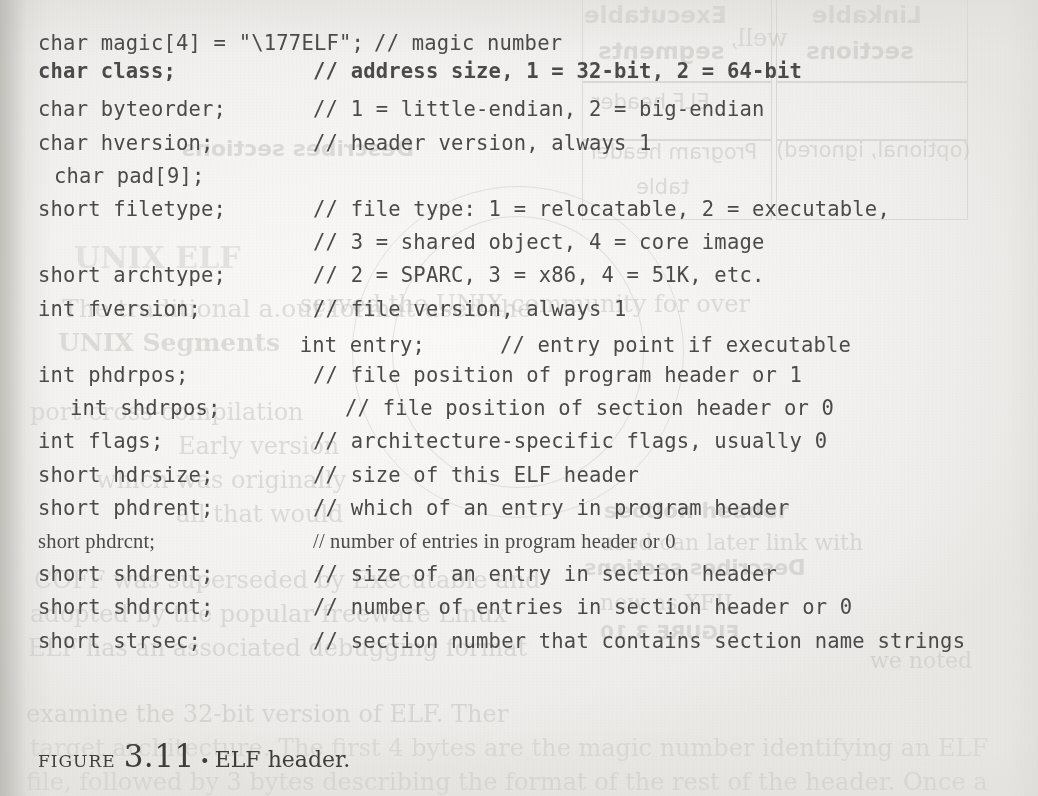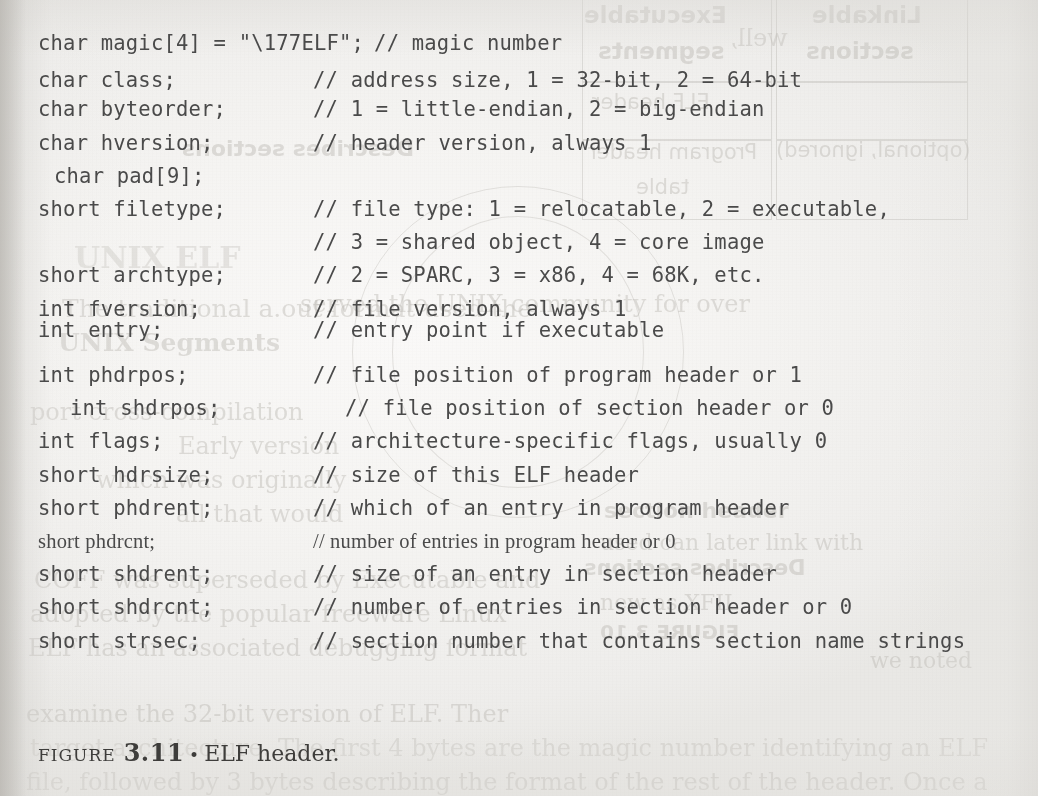--- a/index.html
+++ b/index.html
@@ -113,22 +113,22 @@
     font-family: "DejaVu Serif", serif;
     font-size: 21px;
     white-space: nowrap;
   }
   .caption .fig-word {
     font-size: 17px;
     letter-spacing: 1.0px;
     text-align: right;
   }
   .caption .fig-num {
-    font-size: 24px;
-    font-weight: bold;
+    font-size: 31px;
+    font-weight: normal;
     letter-spacing: 0.5px;
   }
   .caption .fig-dot {
     font-size: 17px;
     padding: 0 5px;
   }
   .caption .fig-title {
     font-size: 22px;
   }
 </style>
@@ -181,29 +181,29 @@
     <div class="ghost serif" style="left:600px; top:590px; font-size:22px;">new as XFIL</div>
     <div class="ghost serif" style="left:870px; top:648px; font-size:22px;">we noted</div>
   </div>
 
   <div class="paper-noise"></div>
   <div class="paper-vignette"></div>
   <div class="fold-shadow"></div>
 
   <div class="code" id="code-root">
       <div class="code-line" style="top: 27px;"><span class="decl" style="width: auto; margin-right: 10px;">char magic[4] = "\177ELF";</span><span class="cmt">// magic number</span></div>
-      <div class="code-line" style="top: 64px;"><span class="decl">char class;</span><span class="cmt">// address size, 1 = 32-bit, 2 = 64-bit</span></div>
+      <div class="code-line" style="top: 55px; font-weight: bold;"><span class="decl">char class;</span><span class="cmt">// address size, 1 = 32-bit, 2 = 64-bit</span></div>
       <div class="code-line" style="top: 93.4px;"><span class="decl">char byteorder;</span><span class="cmt">// 1 = little-endian, 2 = big-endian</span></div>
       <div class="code-line" style="top: 126.6px;"><span class="decl">char hversion;</span><span class="cmt">// header version, always 1</span></div>
       <div class="code-line" style="top: 159.8px; margin-left: 16px;"><span class="decl">char pad[9];</span></div>
       <div class="code-line" style="top: 193px;"><span class="decl">short filetype;</span><span class="cmt">// file type: 1 = relocatable, 2 = executable,</span></div>
       <div class="code-line" style="top: 226.2px;"><span class="decl"></span><span class="cmt">// 3 = shared object, 4 = core image</span></div>
-      <div class="code-line" style="top: 259.4px;"><span class="decl">short archtype;</span><span class="cmt">// 2 = SPARC, 3 = x86, 4 = 68K, etc.</span></div>
+      <div class="code-line" style="top: 259.4px;"><span class="decl">short archtype;</span><span class="cmt">// 2 = SPARC, 3 = x86, 4 = 51K, etc.</span></div>
       <div class="code-line" style="top: 292.6px;"><span class="decl">int fversion;</span><span class="cmt">// file version, always 1</span></div>
-      <div class="code-line" style="top: 314px;"><span class="decl">int entry;</span><span class="cmt">// entry point if executable</span></div>
+      <div class="code-line" style="top: 329px; text-align: center;"><span class="decl">int entry;</span><span class="cmt">// entry point if executable</span></div>
       <div class="code-line" style="top: 359px;"><span class="decl">int phdrpos;</span><span class="cmt">// file position of program header or 1</span></div>
       <div class="code-line" style="top: 392.2px; margin-left: 32px;"><span class="decl">int shdrpos;</span><span class="cmt">// file position of section header or 0</span></div>
       <div class="code-line" style="top: 425.4px;"><span class="decl">int flags;</span><span class="cmt">// architecture-specific flags, usually 0</span></div>
       <div class="code-line" style="top: 458.6px;"><span class="decl">short hdrsize;</span><span class="cmt">// size of this ELF header</span></div>
       <div class="code-line" style="top: 491.8px;"><span class="decl">short phdrent;</span><span class="cmt">// which of an entry in program header</span></div>
       <div class="code-line" style="top: 525px; font-family: Liberation Serif, serif;"><span class="decl">short phdrcnt;</span><span class="cmt">// number of entries in program header or 0</span></div>
       <div class="code-line" style="top: 558.2px;"><span class="decl">short shdrent;</span><span class="cmt">// size of an entry in section header</span></div>
       <div class="code-line" style="top: 591.4px;"><span class="decl">short shdrcnt;</span><span class="cmt">// number of entries in section header or 0</span></div>
       <div class="code-line" style="top: 624.6px;"><span class="decl">short strsec;</span><span class="cmt">// section number that contains section name strings</span></div>
     </div>

